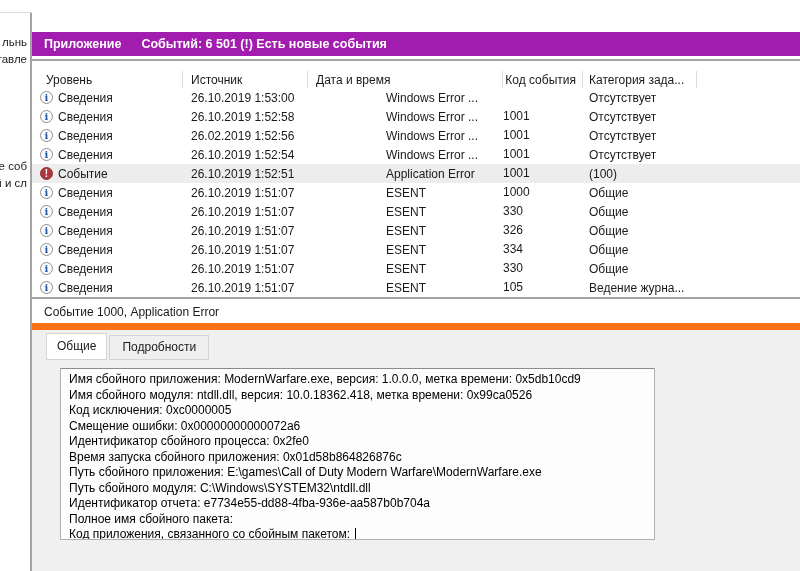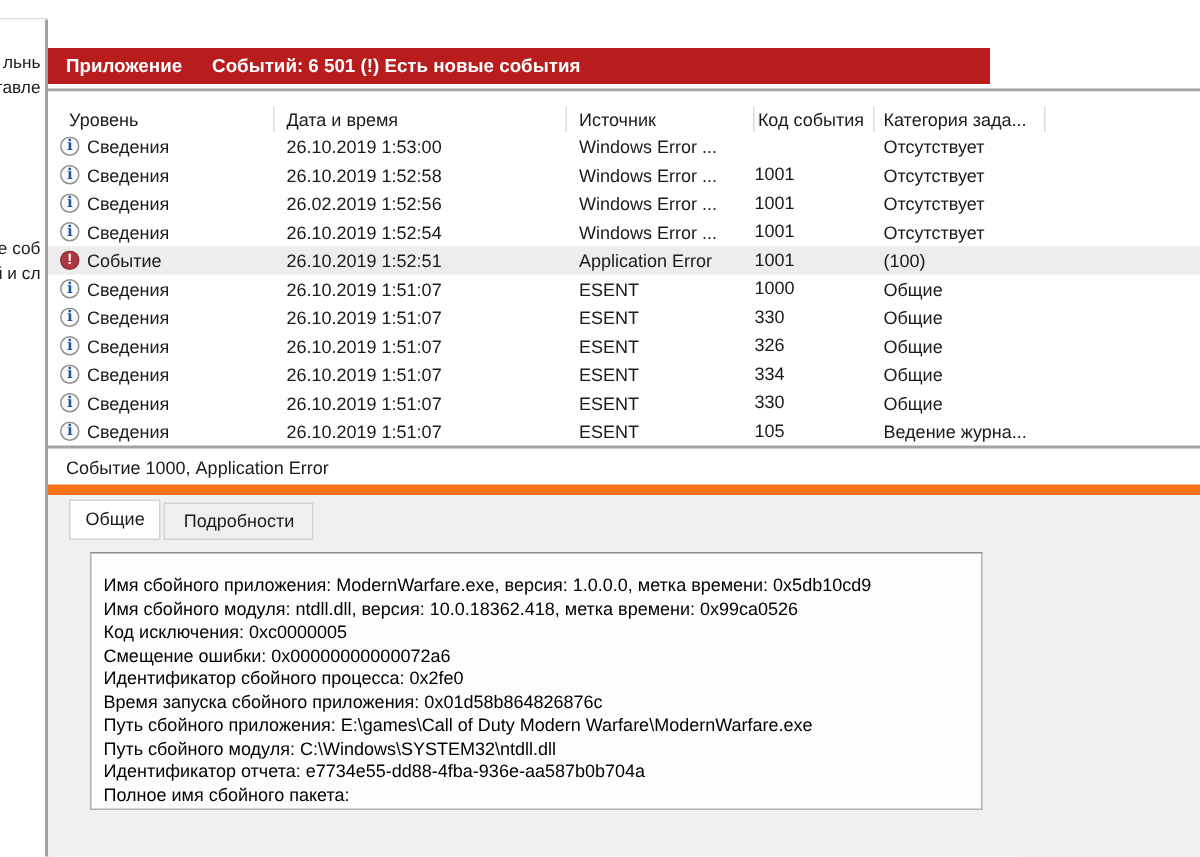--- a/index.html
+++ b/index.html
@@ -13,21 +13,21 @@
   .top-strip{position:absolute;left:0;top:0;width:800px;height:12px;background:#fff;border-bottom:1px solid #dcdcdc;}
   .left-pane{position:absolute;left:0;top:13px;width:30px;height:558px;background:#fff;border-right:6px solid #a3a3a3;overflow:hidden;}
   .frag{position:absolute;right:3px;font-size:11.5px;white-space:nowrap;color:#1b1b1b;}
   .frag.f0{top:23px;}
   .frag.f1{top:40px;}
   .frag.f2{top:147px;}
   .frag.f3{top:164px;}
 
   .main{position:absolute;left:32px;top:12px;width:768px;height:559px;background:#fff;}
 
-  .log-titlebar{position:absolute;left:0;top:20px;width:628px;height:24px;background:#b91c1c;color:#fff;display:flex;align-items:center;}
+  .log-titlebar{position:absolute;left:0;top:20px;width:768px;height:24px;background:#a21caf;color:#fff;display:flex;align-items:center;}
   .log-title{font-weight:bold;font-size:12.5px;margin-left:12px;}
   .log-status{font-size:12.5px;margin-left:20px;font-weight:bold;}
 
   .event-table{position:absolute;left:0;top:47px;width:768px;height:238px;background:#fff;border-top:2px solid #a3a3a3;}
   .thead{display:flex;height:27px;align-items:flex-end;font-size:12px;background:#fff;}
   .th{height:17px;display:flex;align-items:center;border-right:1px solid #dcdcdc;box-sizing:border-box;overflow:hidden;white-space:nowrap;}
   .th.c-level{width:151px;padding-left:14px;}
   .th.c-date{width:195px;padding-left:8px;}
   .th.c-source{width:125px;padding-left:8px;}
   .th.c-code{width:80px;justify-content:flex-end;padding-right:6px;}
@@ -52,21 +52,21 @@
   .splitter{position:absolute;left:0;top:285px;width:768px;height:2px;background:#a3a3a3;cursor:row-resize;}
 
   .preview{position:absolute;left:0;top:288px;width:768px;height:271px;background:#f0f0f0;}
   .preview-title{height:23px;background:#fff;border-bottom:7px solid #f97316;display:flex;align-items:center;padding-left:12px;font-size:12px;}
   .tabs{position:absolute;left:14px;top:33px;display:flex;align-items:flex-end;}
   .tab{font-size:12px;border:1px solid #d4d4d4;padding:5px 10px 6px 10px;cursor:default;}
   .tab.active{background:#ffffff;position:relative;z-index:2;}
   .tab.inactive{background:#efefef;padding:4px 12px 5px 12px;margin-left:2px;color:#1a1a1a;}
 
   .detail-box{position:absolute;left:28px;top:68px;width:595px;height:172px;background:#fdfdfd;
-              border:1px solid #b0b0b0;border-top-color:#8c8c8c;box-sizing:border-box;overflow:hidden;padding-top:14px;}
+              border:1px solid #b0b0b0;border-top-color:#8c8c8c;box-sizing:border-box;overflow:hidden;padding-top:3px;}
   .detail-line{font-size:12px;line-height:15.5px;padding-left:8px;white-space:pre;color:#000;}
   .caret{display:inline-block;width:1px;height:12px;background:#000;margin-left:2px;vertical-align:-2px;}
 </style>
 </head>
 <body>
 
 <div class="top-strip"></div>
 
 <div class="left-pane">
   <div class="frag f0">льнь</div>
@@ -78,22 +78,22 @@
 <div class="main">
 
   <div class="log-titlebar">
     <span class="log-title">Приложение</span>
     <span class="log-status">Событий: 6 501 (!) Есть новые события</span>
   </div>
 
   <div class="event-table">
     <div class="thead">
       <div class="th c-level">Уровень</div>
+      <div class="th c-source">Источник</div>
       <div class="th c-date">Дата и время</div>
-      <div class="th c-source">Источник</div>
       <div class="th c-code">Код события</div>
       <div class="th c-cat">Категория зада...</div>
       <div class="th c-rest"></div>
     </div>
     <div>
         <div class="row">
     <div class="td c-level">
       <span class="lvl-icon inf">i</span>
       <span>Сведения</span>
     </div>

